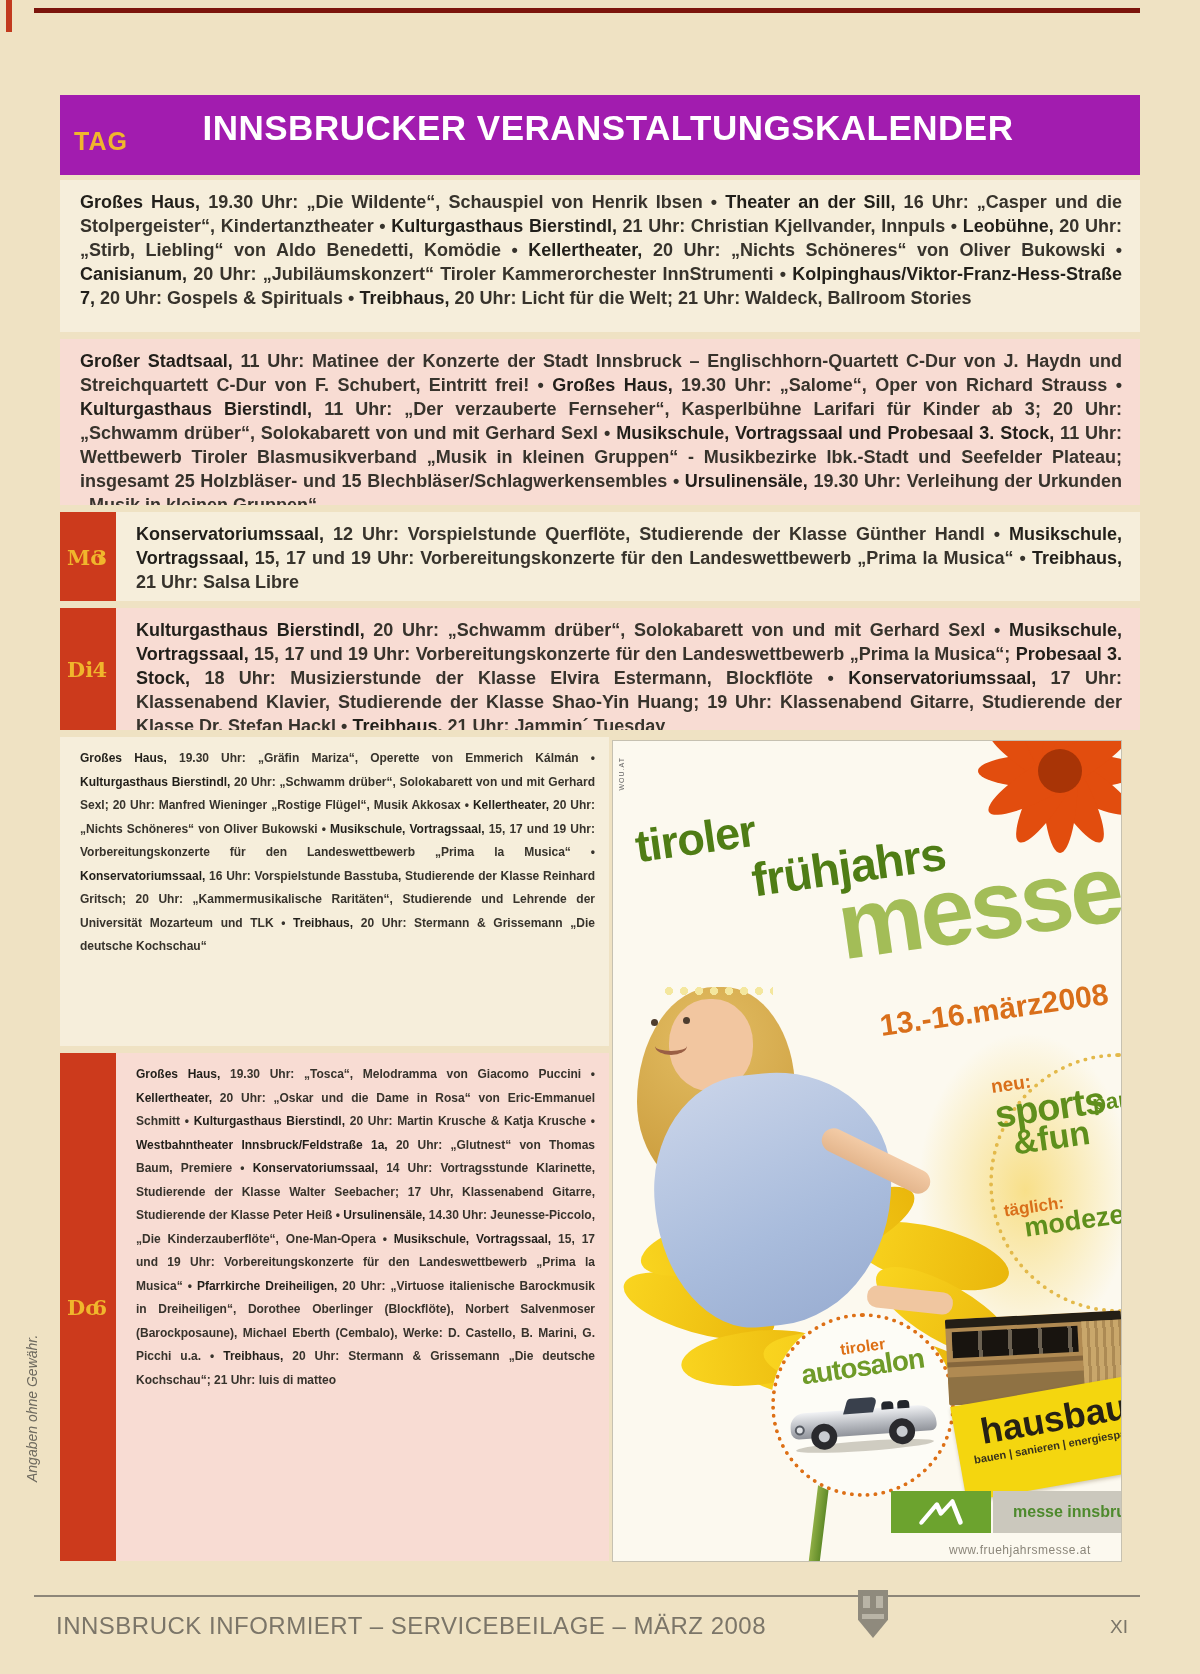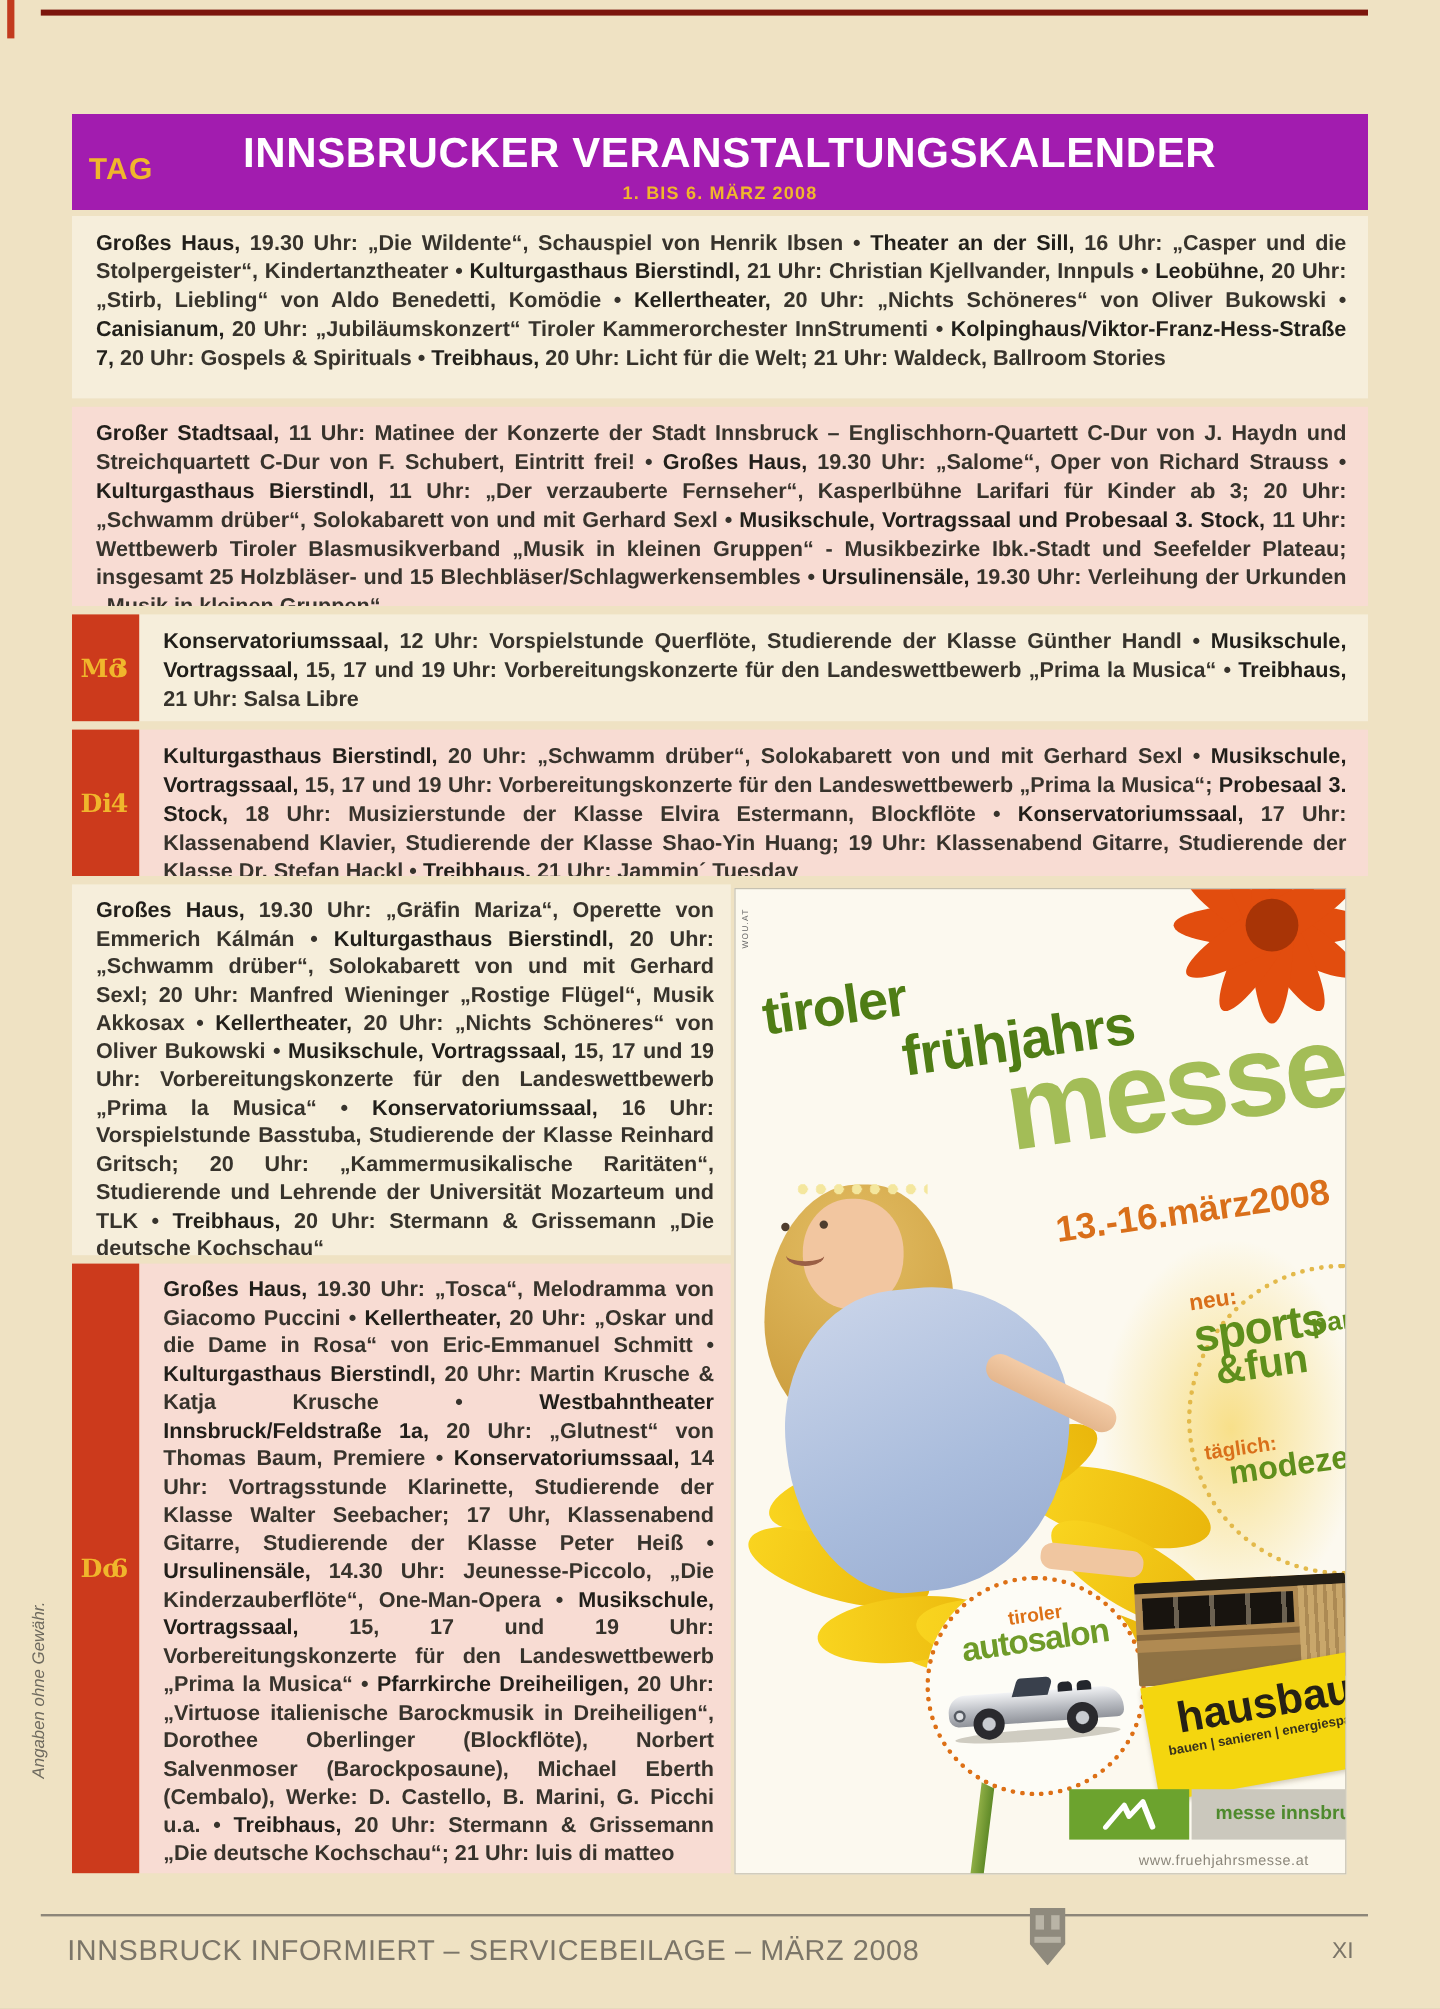--- a/index.html
+++ b/index.html
@@ -20,21 +20,21 @@
   .row-mo{top:512px;height:89px;}
   .row-di{top:608px;height:122px;}
   .row-mi{top:737px;height:309px;width:549px;}
   .row-do{top:1053px;height:508px;width:549px;}
   .day-label{flex:0 0 56px;background:#cc3a1c;color:#f0b62c;font-family:"DejaVu Serif",serif;
              font-weight:bold;font-size:21px;position:relative;}
   .day-label .abbr{position:absolute;left:7px;top:50%;transform:translateY(-50%);}
   .day-label .num{position:absolute;right:9px;top:50%;transform:translateY(-50%);}
   .day-content{flex:1;padding:10px 18px 8px 20px;font-size:18px;line-height:24px;color:#37332c;
                text-align:justify;overflow:hidden;font-weight:bold;}
-  .narrow .day-content{font-size:18px;line-height:23.5px;padding:10px 14px 8px 20px;}
+  .narrow .day-content{font-size:12px;line-height:23.5px;padding:10px 14px 8px 20px;}
   .tone-cream .day-content{background:#f6eedb;}
   .tone-pink .day-content{background:#f8dcd3;}
   .day-content b{color:#211f1a;}
   
   .ad{position:absolute;left:612px;top:740px;width:508px;height:820px;background:#fcf9ef;
       border:1px solid #c6c1b1;overflow:hidden;}
   .ad *{box-sizing:border-box;}
   .ad-credit{position:absolute;left:5px;top:16px;writing-mode:vertical-rl;transform:rotate(180deg);
              font-size:7px;color:#666;letter-spacing:1px;}
   .oflower{position:absolute;right:-44px;top:-50px;width:210px;height:200px;}
@@ -145,21 +145,20 @@
 <body>
 
 <div class="page">
 
   <div class="top-rule"></div>
   <div class="corner-tick"></div>
 
   <header class="cal-header">
     <span class="tag">TAG</span>
     <h1>INNSBRUCKER VERANSTALTUNGSKALENDER</h1>
-    <div class="sub">1. BIS 6. MÄRZ 2008</div>
   </header>
 
   <section class="day-row row-sa tone-cream">
     <div class="day-content"><b>Großes Haus,</b><span> 19.30 Uhr: „Die Wildente“, Schauspiel von Henrik Ibsen • </span><b>Theater an der Sill,</b><span> 16 Uhr: „Casper und die Stolpergeister“, Kindertanztheater • </span><b>Kulturgasthaus Bierstindl,</b><span> 21 Uhr: Christian Kjellvander, Innpuls • </span><b>Leobühne,</b><span> 20 Uhr: „Stirb, Liebling“ von Aldo Benedetti, Komödie • </span><b>Kellertheater,</b><span> 20 Uhr: „Nichts Schöneres“ von Oliver Bukowski • </span><b>Canisianum,</b><span> 20 Uhr: „Jubiläumskonzert“ Tiroler Kammerorchester InnStrumenti • </span><b>Kolpinghaus/Viktor-Franz-Hess-Straße 7,</b><span> 20 Uhr: Gospels &amp; Spirituals • </span><b>Treibhaus,</b><span> 20 Uhr: Licht für die Welt; 21 Uhr: Waldeck, Ballroom Stories</span></div>
   </section>
 
   <section class="day-row row-so tone-pink">
     <div class="day-content"><b>Großer Stadtsaal,</b><span> 11 Uhr: Matinee der Konzerte der Stadt Innsbruck – Englischhorn-Quartett C-Dur von J. Haydn und Streichquartett C-Dur von F. Schubert, Eintritt frei! • </span><b>Großes Haus,</b><span> 19.30 Uhr: „Salome“, Oper von Richard Strauss • </span><b>Kulturgasthaus Bierstindl,</b><span> 11 Uhr: „Der verzauberte Fernseher“, Kasperlbühne Larifari für Kinder ab 3; 20 Uhr: „Schwamm drüber“, Solokabarett von und mit Gerhard Sexl • </span><b>Musikschule, Vortragssaal und Probesaal 3. Stock,</b><span> 11 Uhr: Wettbewerb Tiroler Blasmusikverband „Musik in kleinen Gruppen“ - Musikbezirke Ibk.-Stadt und Seefelder Plateau; insgesamt 25 Holzbläser- und 15 Blechbläser/Schlagwerkensembles • </span><b>Ursulinensäle,</b><span> 19.30 Uhr: Verleihung der Urkunden „Musik in kleinen Gruppen“</span></div>
   </section>
 

